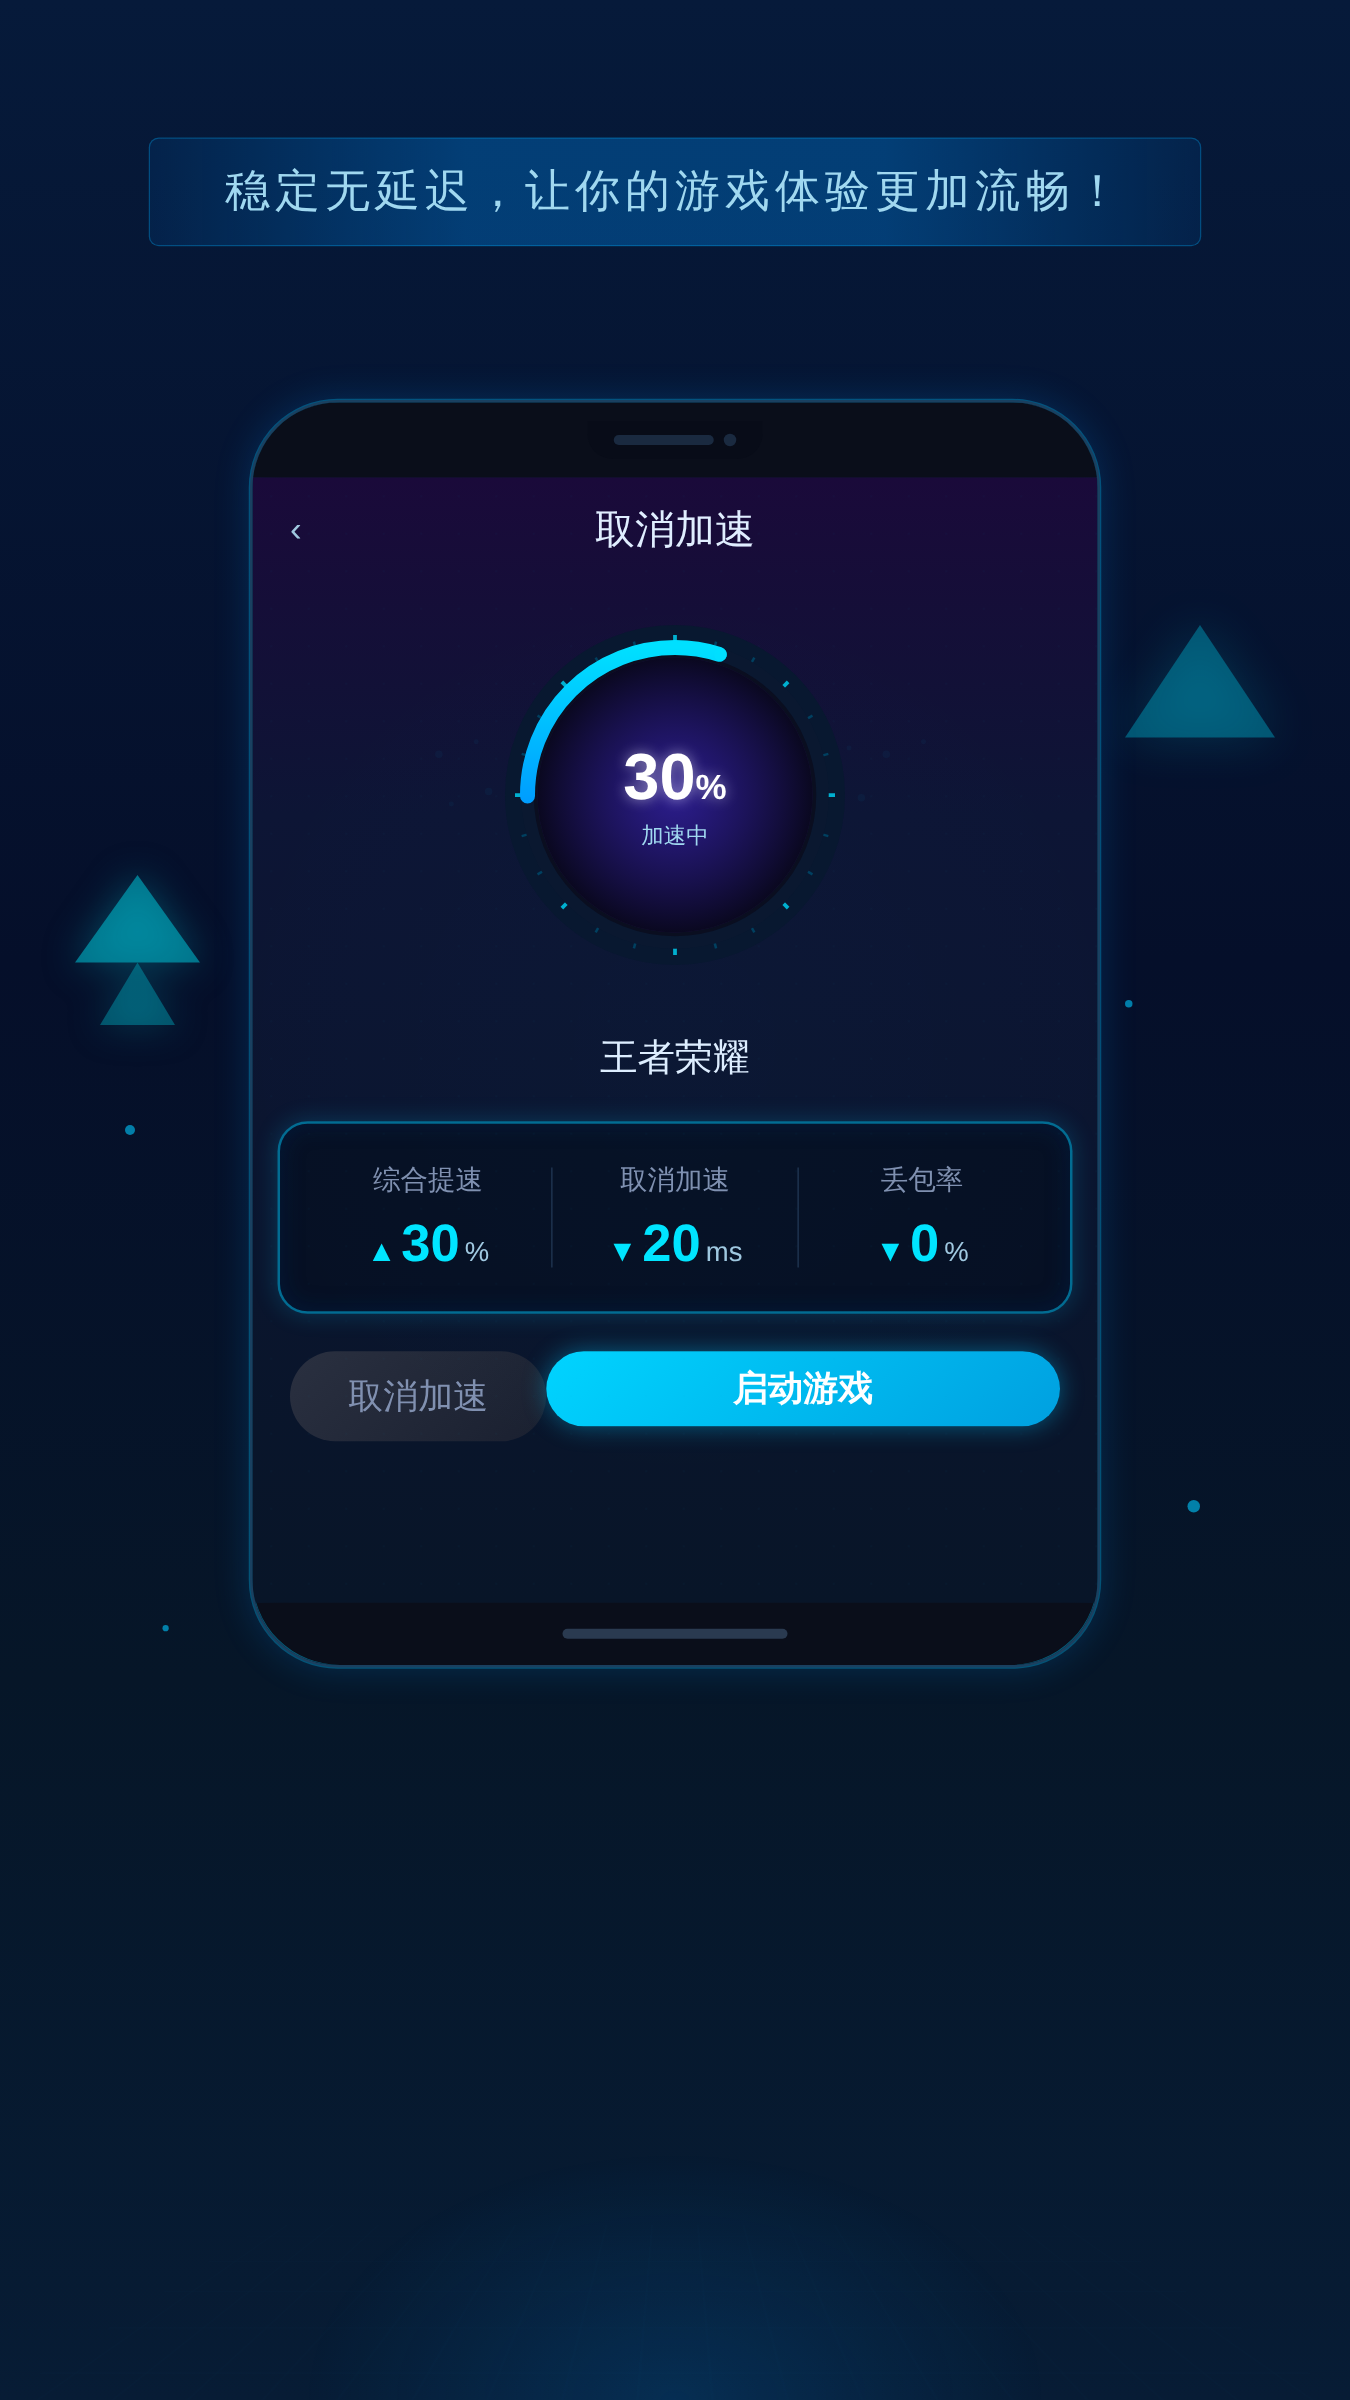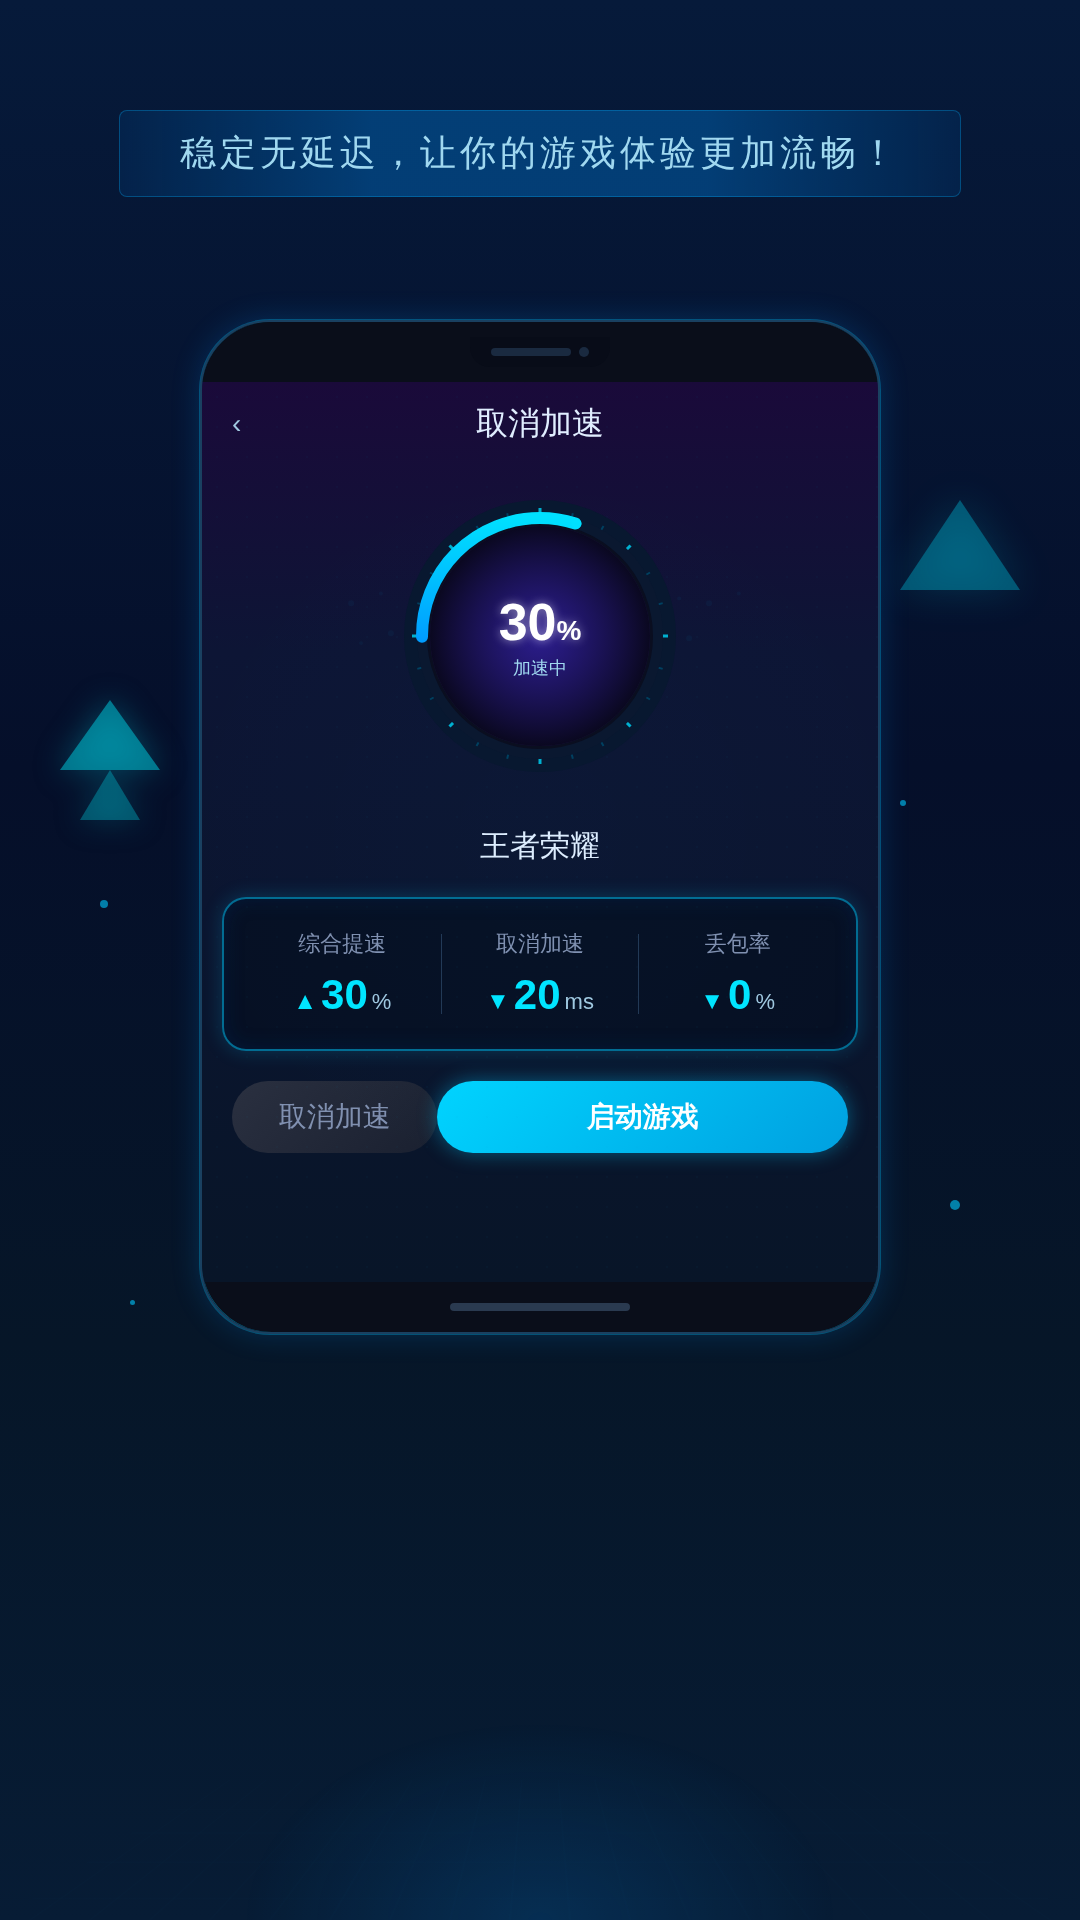--- a/index.html
+++ b/index.html
@@ -350,21 +350,21 @@
       background: linear-gradient(135deg, #2a3040, #1a2030);
       border: none;
       border-radius: 36px;
       color: #8090b0;
       font-size: 28px;
       cursor: pointer;
     }
 
     .btn-start {
       flex: 2;
-      height: 72px;
+      height: 60px;
       background: linear-gradient(135deg, #00d4ff, #00a0e0);
       border: none;
       border-radius: 36px;
       color: #ffffff;
       font-size: 28px;
       font-weight: 600;
       cursor: pointer;
       box-shadow: 0 0 20px rgba(0,200,255,0.4);
     }
 

